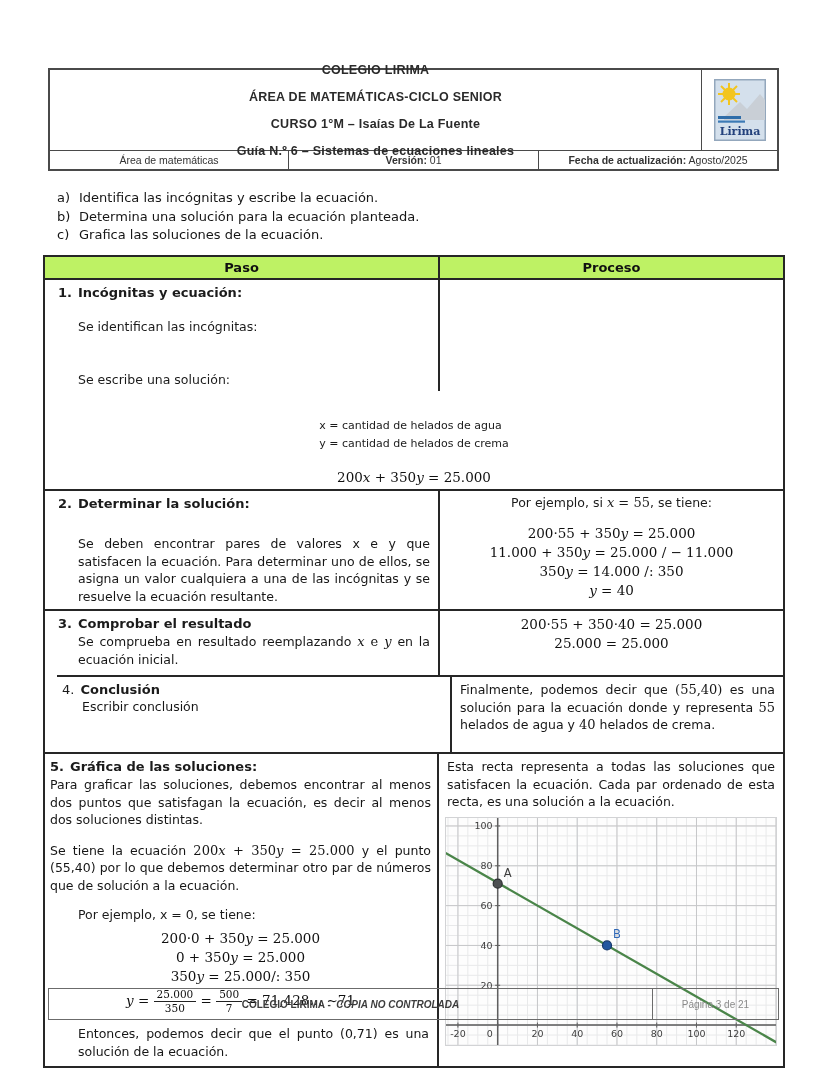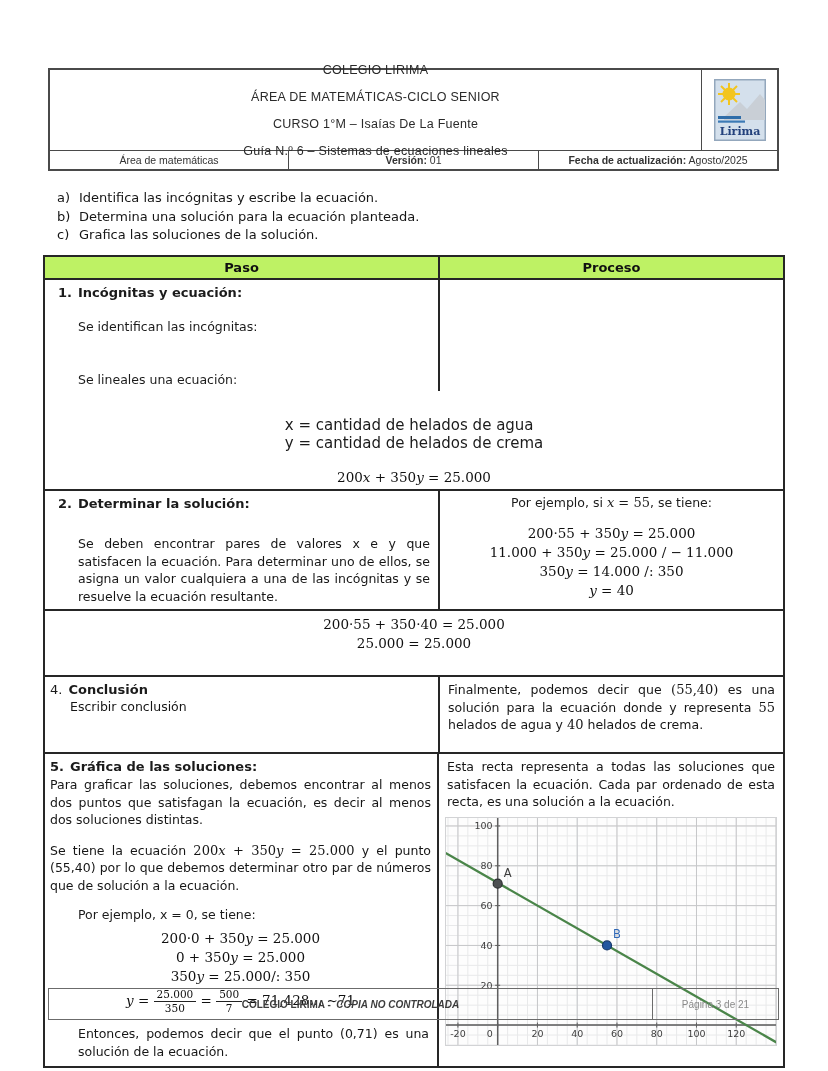--- a/index.html
+++ b/index.html
@@ -7,21 +7,21 @@
   body {
     width:828px; height:1071px; background:#ffffff;
     font-family:"DejaVu Sans", sans-serif; color:#1b1b1b;
   }
   .page { position:relative; width:828px; height:1071px; overflow:hidden; background:#fff; }
 
   
   .hdr { position:absolute; left:48px; top:68px; width:731px; border:2px solid #4a4a4a; background:#fff; }
   .hdr-top { display:flex; height:80px; }
   .hdr-titles { flex:1; display:flex; flex-direction:column; justify-content:center; align-items:center;
-    gap:13px; font-family:"Liberation Sans", sans-serif; font-weight:normal; font-size:12.5px;
+    gap:13px; font-family:"Liberation Sans", sans-serif; font-weight:bold; font-size:12.5px;
     letter-spacing:.25px; color:#2a2a2a; }
   .hdr-logo { width:76px; border-left:1.5px solid #4a4a4a; display:flex; align-items:center; justify-content:center; }
   .hdr-meta { display:flex; height:19px; border-top:1.5px solid #4a4a4a;
     font-family:"Liberation Sans", sans-serif; font-size:10.5px; color:#333; }
   .hm { display:flex; align-items:center; justify-content:center; white-space:pre; }
   .hm.c1 { width:239px; border-right:1.5px solid #4a4a4a; }
   .hm.c2 { width:250px; border-right:1.5px solid #4a4a4a; }
   .hm.c3 { flex:1; }
   .hm b { font-weight:bold; }
 
@@ -46,21 +46,21 @@
   .titleline b { font-weight:bold; }
   .body-just { text-align:justify; font-size:12.5px; line-height:17.5px; color:#161616; }
   .ind { margin-left:20px; margin-right:2px; }
   .ind28 { margin-left:28px; margin-right:2px; }
 
   .math { font-family:"DejaVu Serif", serif; font-size:13.5px; color:#101010; }
   .math-inline { font-family:"DejaVu Serif", serif; font-size:13px; }
   .center { text-align:center; }
   .eqline { line-height:19px; }
 
-  .defs { width:fit-content; margin:0 auto; font-size:15px; line-height:17.5px; }
+  .defs { width:fit-content; margin:0 auto; font-size:11px; line-height:17.5px; }
 
   .frac { display:inline-block; vertical-align:-7px; text-align:center; line-height:1.05; font-size:10.5px; }
   .frac .fn { display:block; border-bottom:1px solid #222; padding:0 3px 1px; }
   .frac .fd { display:block; padding-top:1px; }
   .fracline { line-height:28px; }
 
   
   .r1l .titleline { margin-bottom:4px; }
   .r1l .sub1 { margin-left:20px; margin-top:18px; font-size:12.5px; }
   .r1l .sub2 { margin-left:20px; margin-top:38px; font-size:12.5px; }
@@ -126,36 +126,36 @@
     <div class="task">
         <span class="tm">a)</span>
         <span>Identifica las incógnitas y escribe la ecuación.</span>
       </div>
     <div class="task">
         <span class="tm">b)</span>
         <span>Determina una solución para la ecuación planteada.</span>
       </div>
     <div class="task">
         <span class="tm">c)</span>
-        <span>Grafica las soluciones de la solución.</span>
+        <span>Grafica las soluciones de la ecuación.</span>
       </div>
   </div>
 
   <div class="mtable">
 
     <div class="thead">
       <div class="th-l">Paso</div>
       <div class="th-r">Proceso</div>
     </div>
 
     <div class="trow" style="min-height:105px;flex-direction:column;">
       <div class="cl r1l">
         <div class="titleline"><b class="num">1.</b><b>Incógnitas y ecuación:</b></div>
         <div class="sub1">Se identifican las incógnitas:</div>
-        <div class="sub2">Se lineales una ecuación:</div>
+        <div class="sub2">Se escribe una solución:</div>
       </div>
       <div class="cr r1r">
         <div class="defs">
           <div>x = cantidad de helados de agua</div>
           <div>y = cantidad de helados de crema</div>
         </div>
         <div class="math center eqmain">200<i>x</i> + 350<i>y</i> = 25.000</div>
       </div>
     </div>
 
@@ -169,27 +169,31 @@
         <div class="eqs">
           <div class="math center eqline">200·55 + 350<i>y</i> = 25.000</div>
           <div class="math center eqline">11.000 + 350<i>y</i> = 25.000 / − 11.000</div>
           <div class="math center eqline">350<i>y</i> = 14.000 /: 350</div>
           <div class="math center eqline"><i>y</i> = 40</div>
         </div>
       </div>
     </div>
 
     <div class="trow" style="min-height:66px;">
+      <div class="cl r3l">
+        <div class="titleline"><b class="num">3.</b><b>Comprobar el resultado</b></div>
+        <div class="body-just ind"><span>Se comprueba en resultado reemplazando </span><span class="math-inline"><i>x</i> e <i>y</i></span><span> en la ecuación inicial.</span></div>
+      </div>
       <div class="cr r3r">
         <div class="math center eqline">200·55 + 350·40 = 25.000</div>
         <div class="math center eqline">25.000 = 25.000</div>
       </div>
     </div>
 
-    <div class="trow" style="min-height:77px;">
+    <div class="trow" style="min-height:77px;margin-left:12px;">
       <div class="cl tight r4l">
         <div class="titleline"><span class="num">4.</span><b>Conclusión</b></div>
         <div class="body-just">Escribir conclusión</div>
       </div>
       <div class="cr r4r">
         <div class="body-just"><span>Finalmente, podemos decir que </span><span class="math-inline">(55,40)</span><span> es una solución para la ecuación donde y representa </span><span class="math-inline">55</span><span> helados de agua y </span><span class="math-inline">40</span><span> helados de crema.</span></div>
       </div>
     </div>
 
     <div class="trow" style="min-height:314px;">

